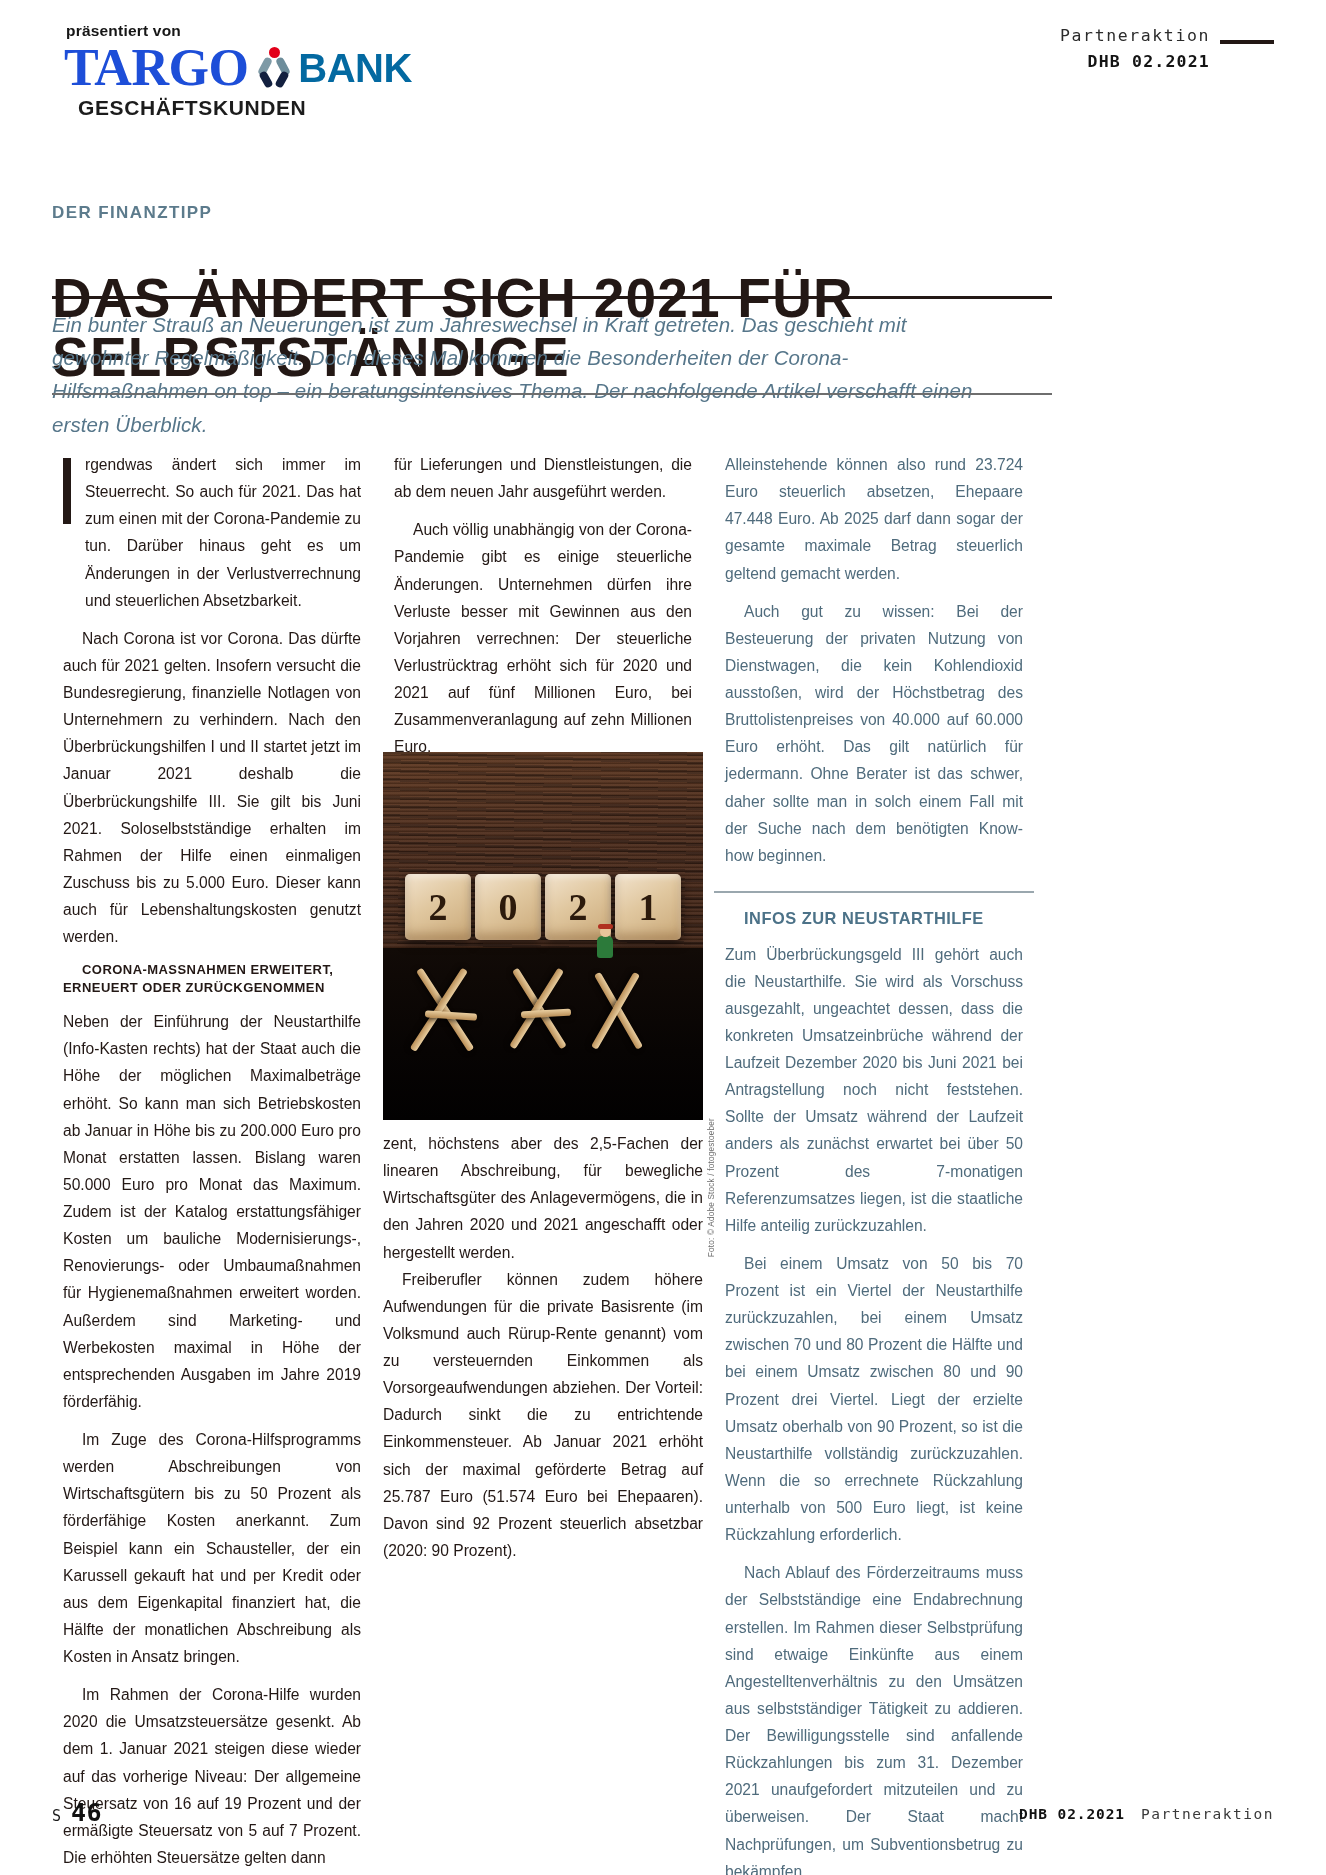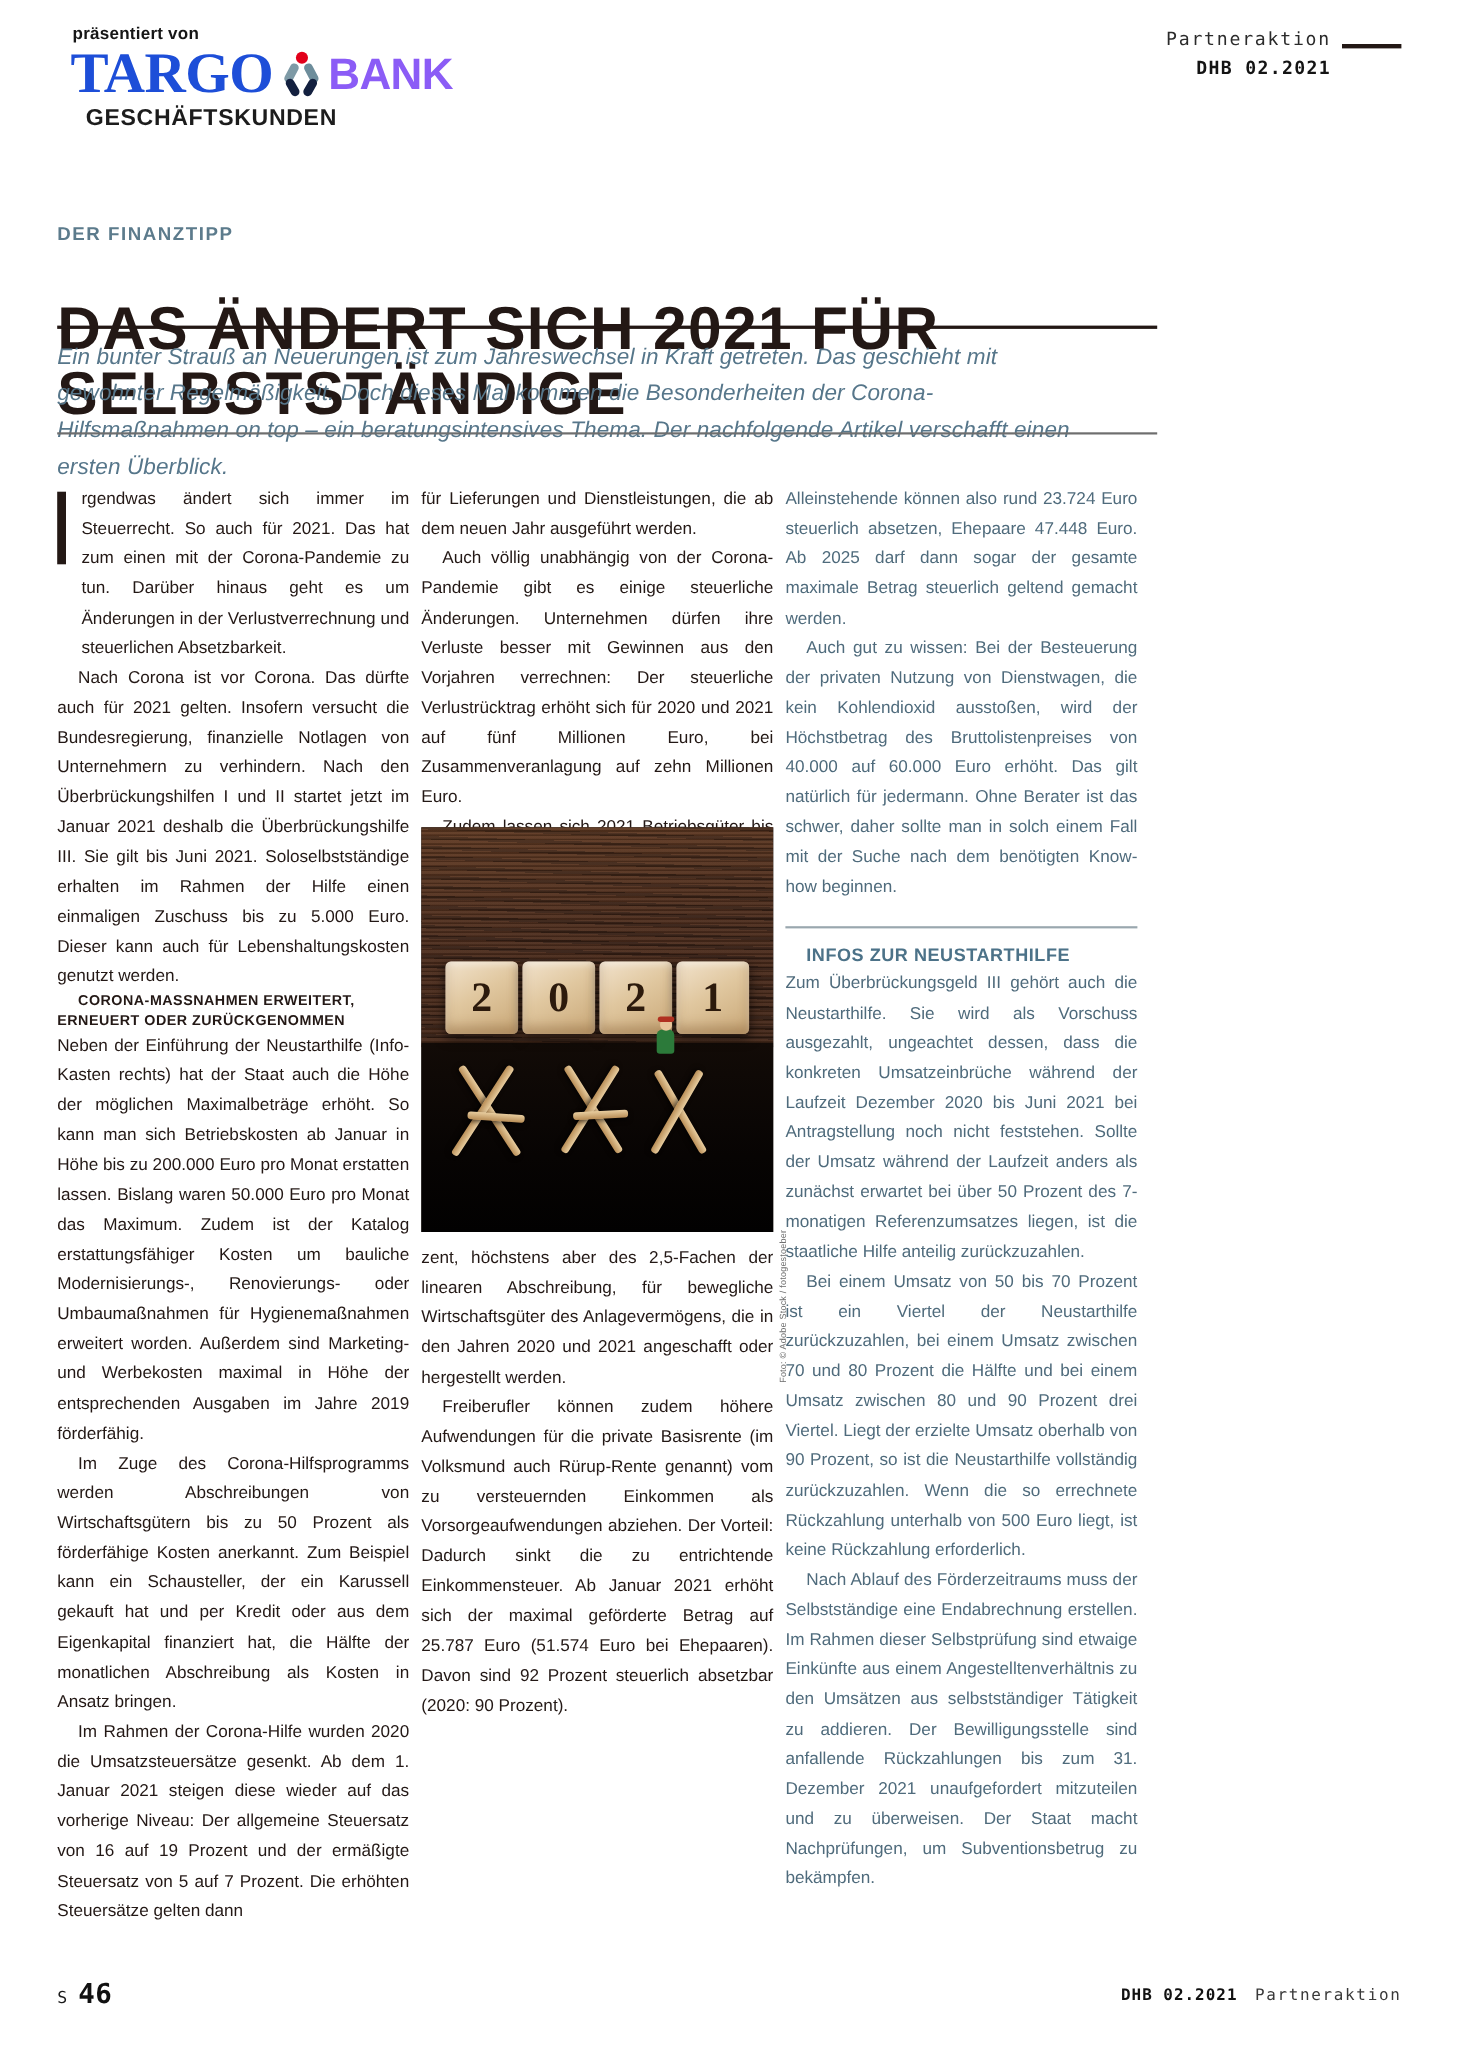--- a/index.html
+++ b/index.html
@@ -76,21 +76,21 @@
     background: #7e9aa6;
   }
   .logo-mark .a1 { left: 8px;  top: 10px; transform: rotate(28deg); }
   .logo-mark .a2 { left: 26px; top: 10px; transform: rotate(-28deg); background:#6d8d9b; }
   .logo-mark .a3 { left: 9px;  top: 24px; transform: rotate(-30deg); background:#13203f; height:17px;}
   .logo-mark .a4 { left: 25px; top: 24px; transform: rotate(30deg); background:#13203f; height:17px;}
   .logo-bank {
     font-size: 40px;
     font-weight: bold;
     letter-spacing: -0.5px;
-    color: #8b5cf6;
+    color: #0369a1;
     line-height: 1;
     font-family: "Liberation Sans", sans-serif;
   }
   .logo-sub {
     font-size: 21px;
     font-weight: bold;
     letter-spacing: 0.6px;
     color: #1c1c1c;
     text-align: left;
     margin-top: 6px;
@@ -177,21 +177,21 @@
   .col {
     position: absolute;
     top: 440px;
     width: 320px;
     font-size: 15.6px;
     line-height: 1.74;
     color: #231815;
     text-align: justify;
     font-family: "Liberation Sans", sans-serif;
   }
-  .col p { margin: 0; text-indent: 19px; }
+  .col p { margin: 11px; text-indent: 19px; }
   .col p.first { text-indent: 0; }
 
   #col1 { left: 52px; }
   #col2 { left: 383px; }
   #col3 { left: 714px; color: #4f6b7c; }
 
   
   .dropcap-para {
     position: relative;
     padding-left: 22px;

